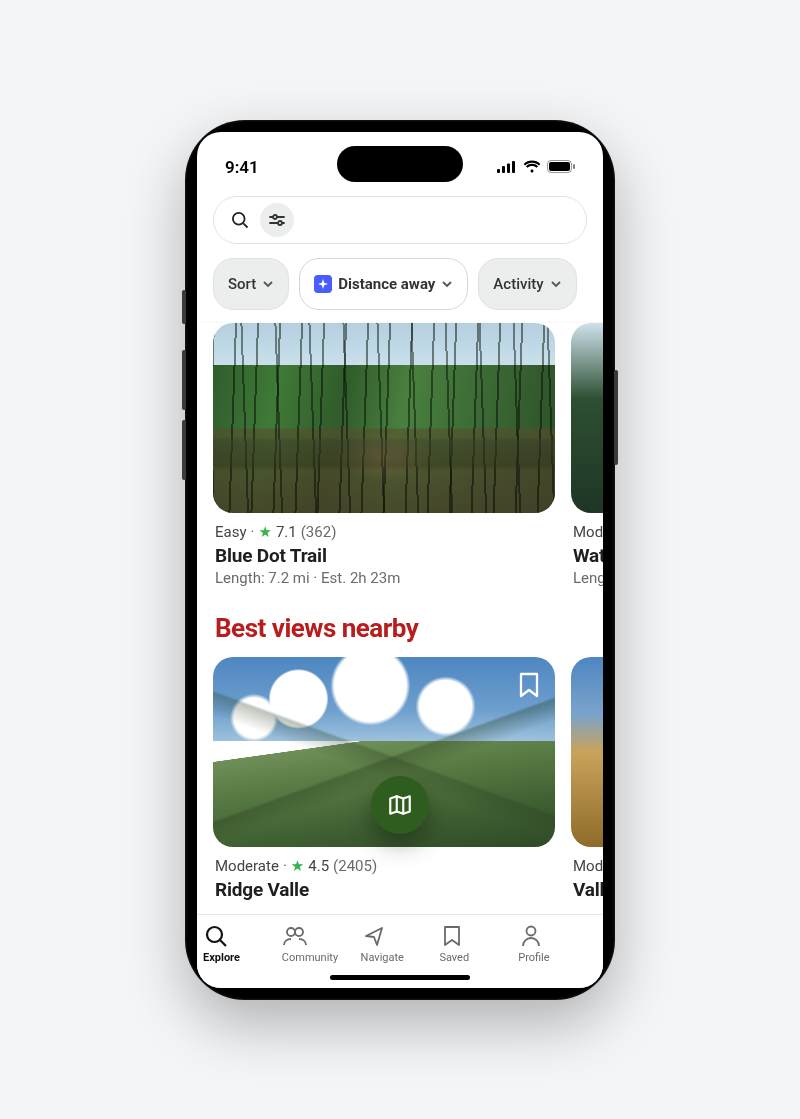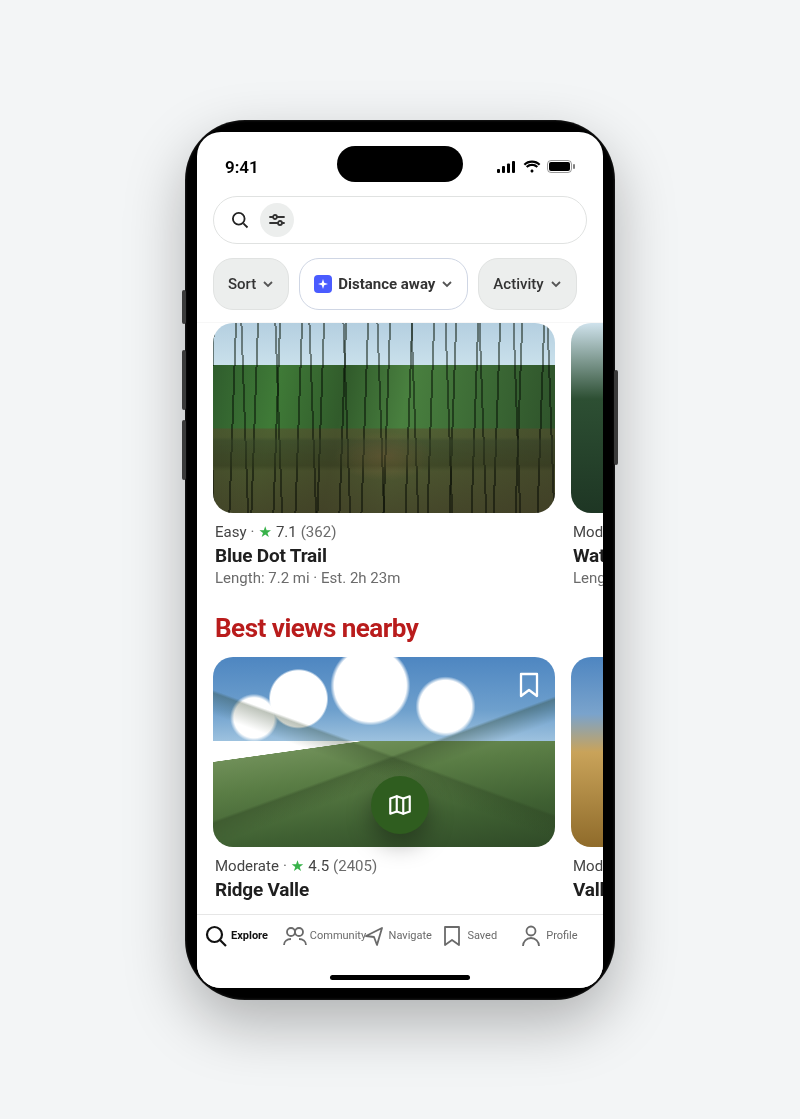--- a/index.html
+++ b/index.html
@@ -139,21 +139,21 @@
     width:58px;height:58px;border-radius:50%;background:#2f5d1f;
     display:flex;align-items:center;justify-content:center;
     box-shadow:0 10px 24px rgba(0,0,0,.35);z-index:20;
   }
 
   .tabbar{
     height:74px;border-top:1px solid #e6e6e6;background:#fff;
     display:flex;justify-content:space-around;align-items:flex-start;
     padding:8px 6px 0;position:relative;z-index:10;
   }
-  .tab{display:flex;align-items:center;gap:2px;width:20%;}
+  .tab{display:flex;flex-direction:column;gap:2px;width:20%;}
   .tab .ic{width:26px;height:26px;display:flex;align-items:center;justify-content:center;}
   .tab .lbl{font-size:11px;color:#6a6a6a;}
   .tab.active .lbl{color:#111;font-weight:700;}
   .tab.active svg{stroke:#111;}
   .swipe-bar{
     position:absolute;bottom:8px;left:50%;transform:translateX(-50%);
     width:140px;height:5px;background:#000;border-radius:3px;z-index:30;
   }
 </style>
 </head>

